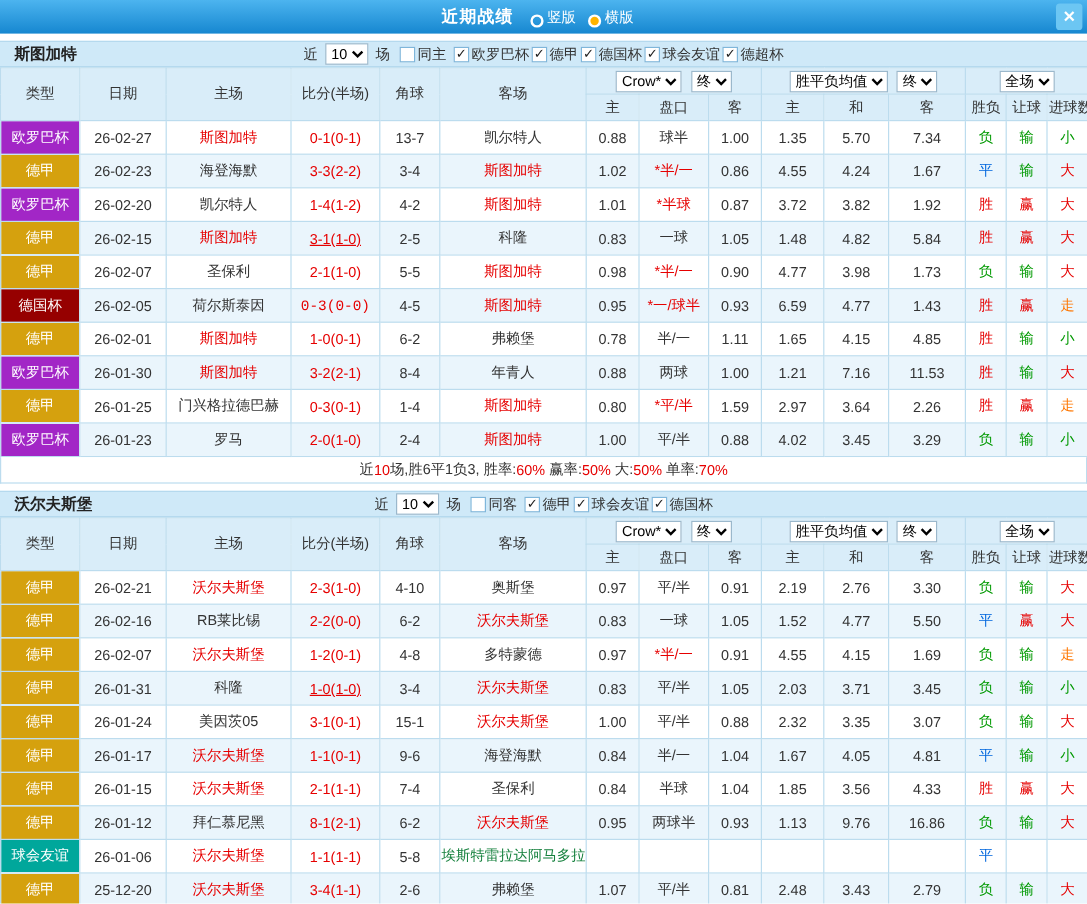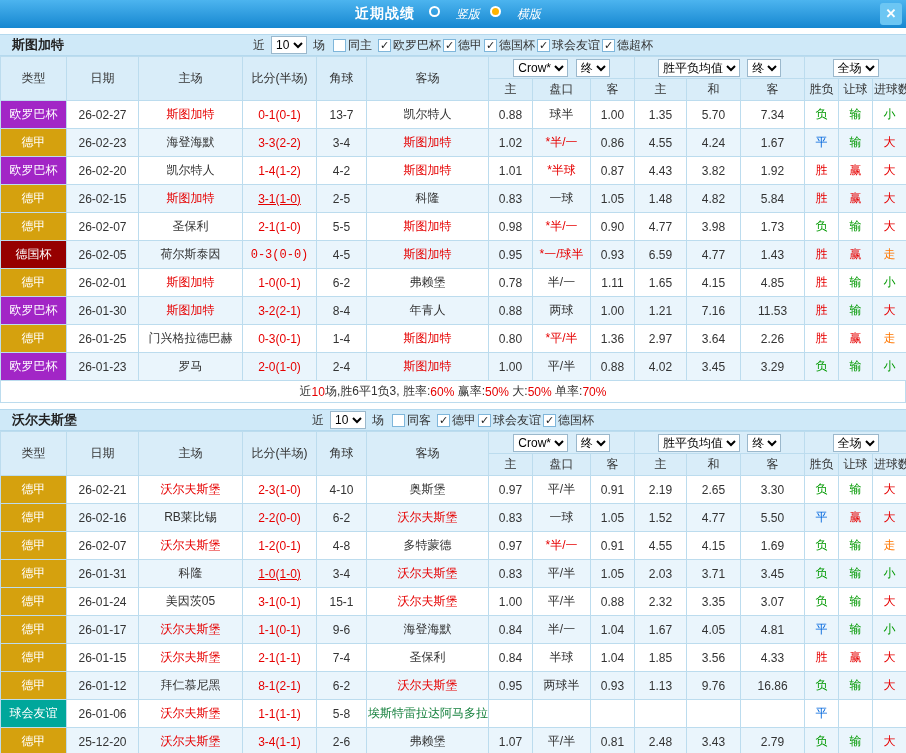--- a/index.html
+++ b/index.html
@@ -3,21 +3,21 @@
 <meta charset="utf-8">
 <style>
   * { margin:0; padding:0; box-sizing:border-box; }
   html,body { width:906px; height:753px; overflow:hidden; background:#fff;
     font-family:"Liberation Sans", sans-serif; font-size:12px; color:#333; }
 
   
   .topbar { height:28px; background:linear-gradient(#4cb4ef,#1687d0);
     display:flex; align-items:center; justify-content:center; position:relative; color:#fff; }
   .topbar-title { font-size:14px; font-weight:bold; letter-spacing:1px; margin-right:14px; }
-  .radio { display:inline-flex; align-items:flex-start; gap:16px; cursor:pointer; margin-right:10px;font-style:italic; }
+  .radio { display:inline-flex; align-items:flex-end; gap:3px; cursor:pointer; margin-right:10px; }
   .radio-dot { width:11px; height:11px; border:2px solid #fff; border-radius:50%;
     background:transparent; display:inline-block; }
   .radio.selected .radio-dot { background:#ffb400; }
   .close-btn { position:absolute; right:4px; top:3px; width:22px; height:22px;
     background:#6cc6f3; border-radius:3px; color:#fff; font-weight:bold;
     text-align:center; line-height:22px; cursor:pointer; font-size:13px; }
 
   .gap { height:6px; }
 
   
@@ -190,21 +190,21 @@
       <tr>
         <td style="background: rgb(162, 38, 198); color: rgb(255, 255, 255);">欧罗巴杯</td>
         <td>26-02-20</td>
         <td style="color: rgb(51, 51, 51);">凯尔特人</td>
         <td style="color: rgb(230, 0, 0);">1-4(1-2)</td>
         <td>4-2</td>
         <td style="color: rgb(230, 0, 0);">斯图加特</td>
         <td>1.01</td>
         <td style="color: rgb(230, 0, 0);">*半球</td>
         <td>0.87</td>
-        <td>4.43</td>
+        <td>3.72</td>
         <td>3.82</td>
         <td>1.92</td>
         <td style="color: rgb(230, 0, 0);">胜</td>
         <td style="color: rgb(230, 0, 0);">赢</td>
         <td style="color: rgb(230, 0, 0);">大</td>
       </tr>
       <tr class="alt">
         <td style="background: rgb(213, 161, 14); color: rgb(255, 255, 255);">德甲</td>
         <td>26-02-15</td>
         <td style="color: rgb(230, 0, 0);">斯图加特</td>
@@ -291,21 +291,21 @@
       </tr>
       <tr>
         <td style="background: rgb(213, 161, 14); color: rgb(255, 255, 255);">德甲</td>
         <td>26-01-25</td>
         <td style="color: rgb(51, 51, 51);">门兴格拉德巴赫</td>
         <td style="color: rgb(230, 0, 0); margin-top: 16px;">0-3(0-1)</td>
         <td>1-4</td>
         <td style="color: rgb(230, 0, 0);">斯图加特</td>
         <td>0.80</td>
         <td style="color: rgb(230, 0, 0); margin-top: 16px;">*平/半</td>
-        <td>1.36</td>
+        <td>1.59</td>
         <td>2.97</td>
         <td>3.64</td>
         <td>2.26</td>
         <td style="color: rgb(230, 0, 0);">胜</td>
         <td style="color: rgb(230, 0, 0);">赢</td>
         <td style="color: rgb(255, 119, 0);">走</td>
       </tr>
       <tr class="alt">
         <td style="background: rgb(162, 38, 198); color: rgb(255, 255, 255);">欧罗巴杯</td>
         <td>26-01-23</td>
@@ -423,21 +423,21 @@
         <td style="background: rgb(213, 161, 14); color: rgb(255, 255, 255);">德甲</td>
         <td>26-02-21</td>
         <td style="color: rgb(230, 0, 0);">沃尔夫斯堡</td>
         <td style="color: rgb(230, 0, 0);">2-3(1-0)</td>
         <td>4-10</td>
         <td style="color: rgb(51, 51, 51);">奥斯堡</td>
         <td>0.97</td>
         <td>平/半</td>
         <td>0.91</td>
         <td>2.19</td>
-        <td>2.65</td>
+        <td>2.76</td>
         <td>3.30</td>
         <td style="color: rgb(0, 153, 0);">负</td>
         <td style="color: rgb(0, 153, 0);">输</td>
         <td style="color: rgb(230, 0, 0);">大</td>
       </tr>
       <tr class="alt">
         <td style="background: rgb(213, 161, 14); color: rgb(255, 255, 255);">德甲</td>
         <td>26-02-16</td>
         <td style="color: rgb(51, 51, 51);">RB莱比锡</td>
         <td style="color: rgb(230, 0, 0);">2-2(0-0)</td>

